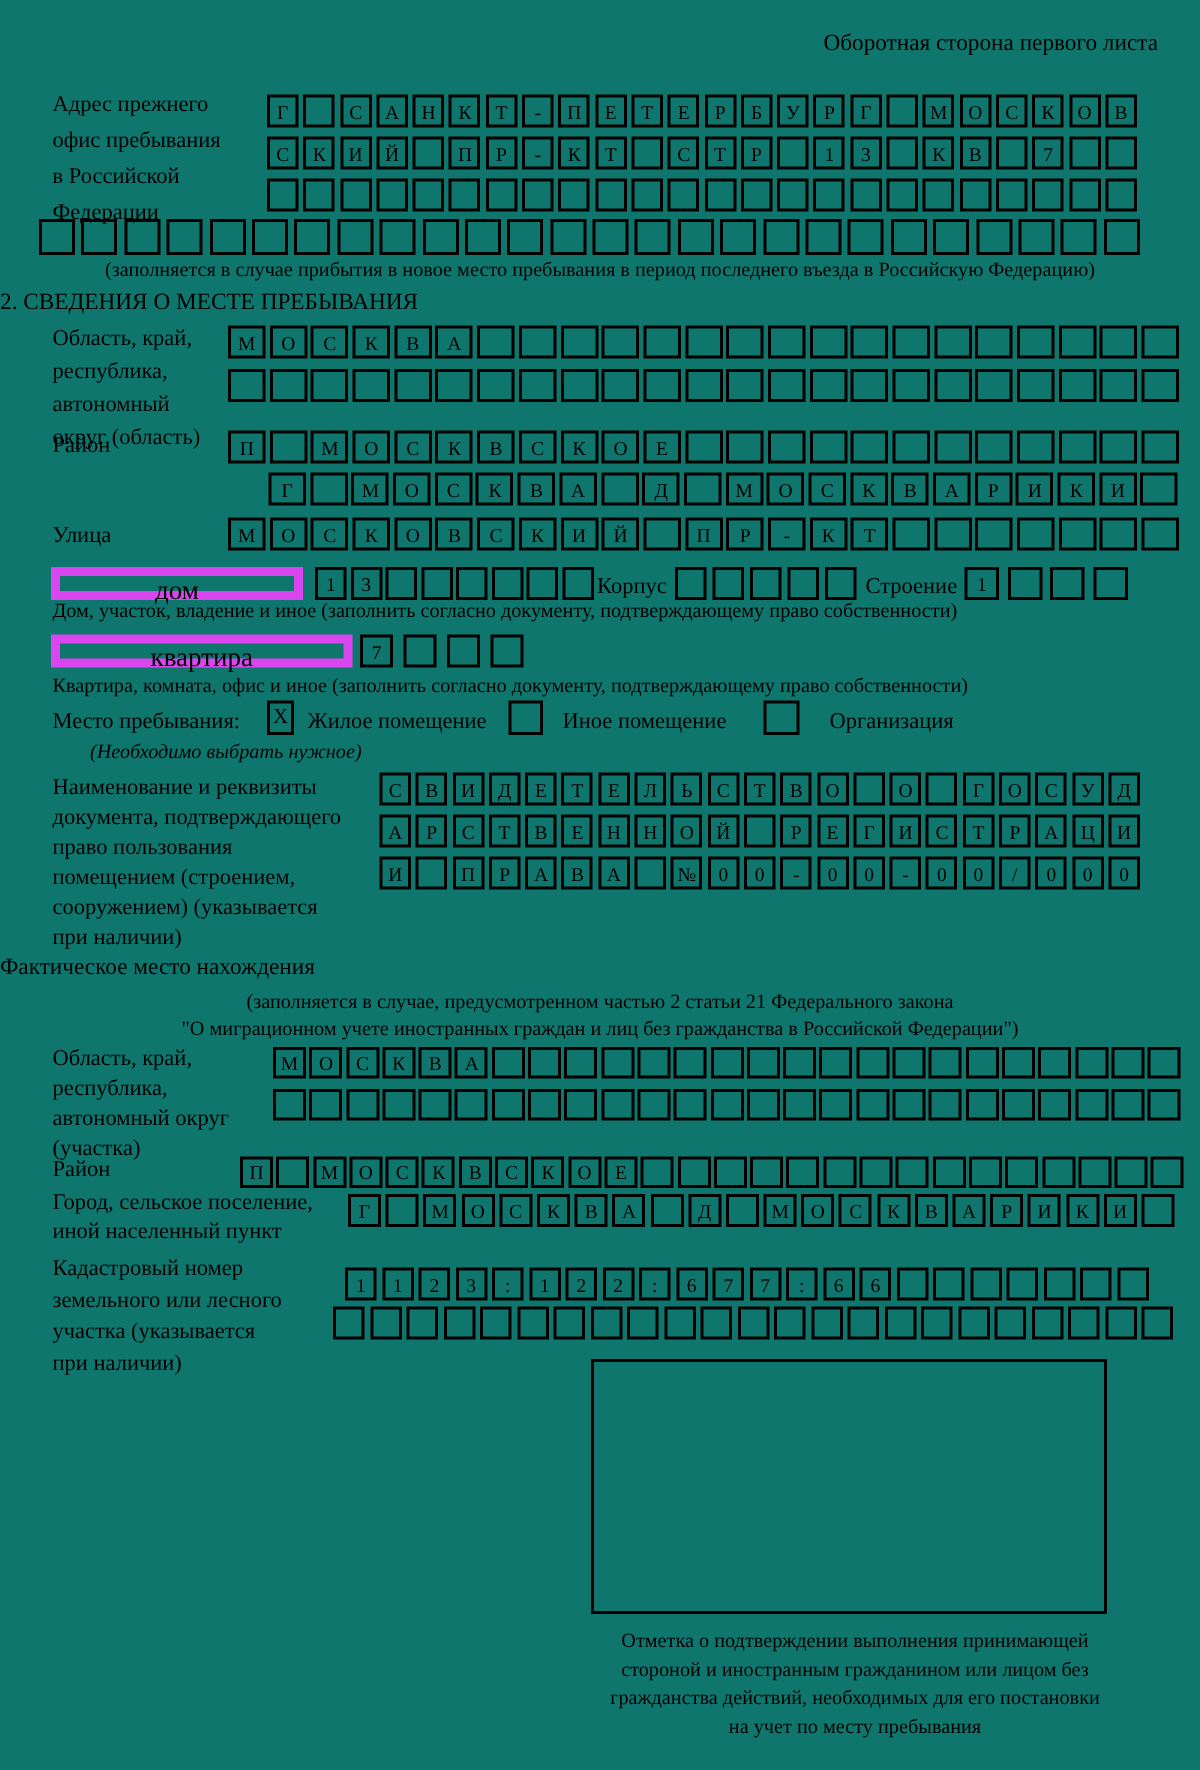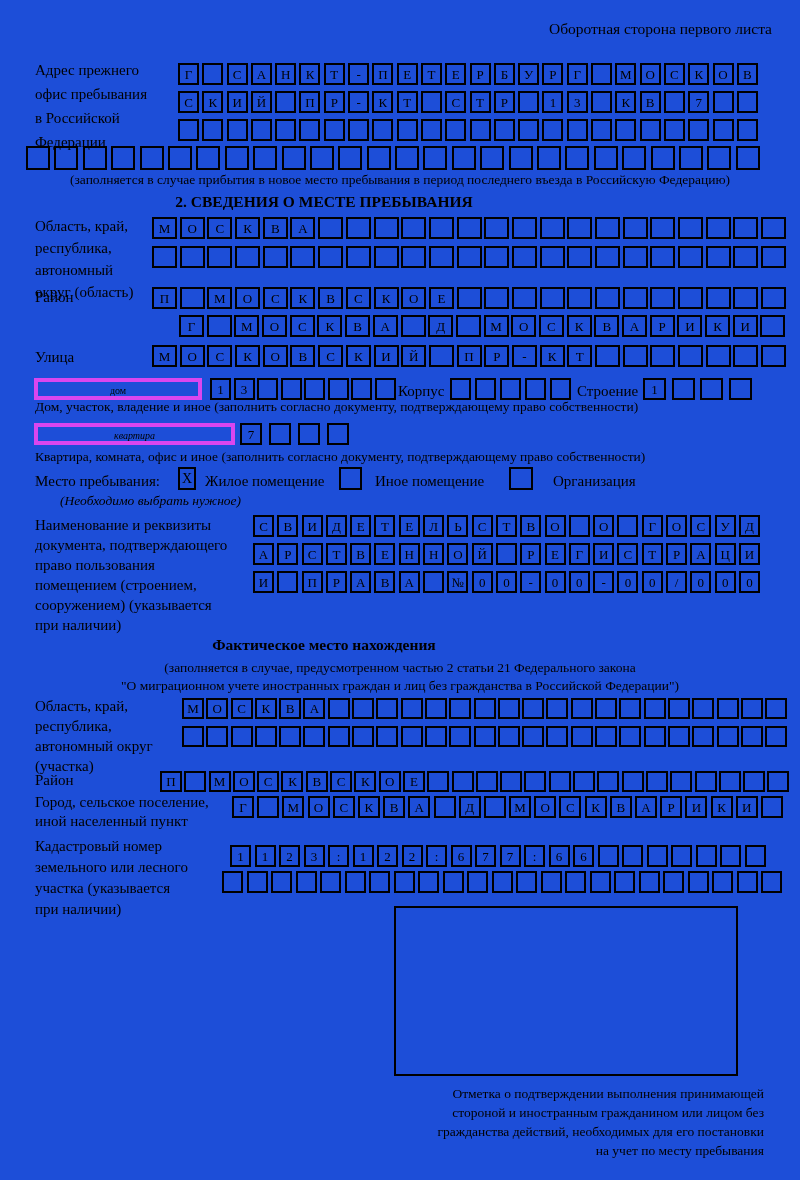--- a/index.html
+++ b/index.html
@@ -1,20 +1,20 @@
 <!DOCTYPE html>
 <html><head>
 <meta charset="utf-8">
 <style>
   html,body{margin:0;padding:0;background:#fff;}
-  .page{position:relative;width:800px;height:1180px;background:#1d4ed8;color:#000;
+  .page{position:relative;width:800px;height:1180px;background:#0f766e;color:#000;
         font-family:"Liberation Serif",serif;overflow:hidden;}
   .lbl{position:absolute;font-size:15px;line-height:22px;}
   .caption{position:absolute;font-size:13.5px;}
-  .sec-title{position:absolute;left:0;width:648px;text-align:center;font-weight:bold;font-size:15.5px;}
+  .sec-title{position:absolute;left:0;width:648px;font-weight:normal;font-size:15.5px;}
   .hdr-note{position:absolute;top:20px;right:28px;font-size:15.5px;}
 
   .cellrow{--w:25px;--g:2.7px;--h:22px;position:absolute;display:flex;gap:var(--g);}
   .cell{flex:0 0 auto;width:var(--w);height:var(--h);border:2px solid #000;box-sizing:border-box;
         display:flex;align-items:center;justify-content:center;font-size:13px;line-height:1;}
 
   .r-prev1{left:178px;top:63px;--w:21px;--g:3.3px}
   .r-prev2{left:178px;top:91px;--w:21px;--g:3.3px}
   .r-prev3{left:178px;top:119px;--w:21px;--g:3.3px}
   .r-prev4{left:26px;top:146px;--w:24px;--g:4.4px;--h:24px}
@@ -24,30 +24,30 @@
   .lbl-s2-obl{left:35px;top:215px;}
   .r-s2-obl1{left:152px;top:217px}
   .r-s2-obl2{left:152px;top:246px}
   .l-s2-raion{left:35px;top:286px}
   .r-s2-raion{left:152px;top:287px}
   .lbl-s2-gorod{left:35px;top:310px;line-height:19px}
   .r-s2-gorod{left:179px;top:315px}
   .l-s2-ulitsa{left:35px;top:346px}
   .r-s2-ulitsa{left:152px;top:345px}
 
-  .formbox{position:absolute;border:4px solid #d946ef;box-sizing:border-box;text-align:center;
-           font-size:10px;height:22px;line-height:18px;}
+  .formbox{position:absolute;border:6px solid #d946ef;box-sizing:border-box;text-align:center;
+           font-size:18px;height:22px;line-height:18px;}
   .box-dom{left:34px;top:378px;width:168px;}
   .r-dom{left:210px;top:378px;--w:21px;--g:2.5px}
   .l-korpus{left:398px;top:380px}
   .r-korpus{left:450px;top:378px;--w:21px;--g:4px}
   .l-stroenie{left:577px;top:380px}
   .r-stroenie{left:643px;top:378px;--w:23px;--g:5.5px}
   .cap-dom{left:35px;top:399px;}
-  .box-kvartira{left:34px;top:423px;width:201px;font-style:italic;}
+  .box-kvartira{left:34px;top:423px;width:201px;}
   .r-kvartira{left:240px;top:423px;--w:22px;--g:7px}
   .cap-kv{left:35px;top:449px;}
 
   .l-mesto{left:35px;top:470px}
   .cbox{position:absolute;top:467px;width:18px;height:23px;border:2px solid #000;box-sizing:border-box;
         text-align:center;font-size:14px;line-height:20px;}
   .b-m1{left:178px;}
   .b-m2{left:339px;width:23px;}
   .b-m3{left:509px;width:24px;}
   .l-opt1{left:205px;top:470px}
@@ -67,21 +67,21 @@
   .r-f-obl2{left:182px;top:726px;--w:22px;--g:2.3px;--h:21px}
   .l-f-raion{left:35px;top:769px}
   .r-f-raion{left:160px;top:771px;--w:22px;--g:2.3px;--h:21px}
   .lbl-f-gorod{left:35px;top:793px;line-height:19px}
   .r-f-gorod{left:232px;top:796px;--w:22px;--g:3.2px}
   .lbl-f-kad{left:35px;top:836px;line-height:21px}
   .r-f-kad1{left:230px;top:845px;--w:21px;--g:3.5px}
   .r-f-kad2{left:222px;top:871px;--w:21px;--g:3.5px}
 
   .stamp-box{position:absolute;left:394px;top:906px;width:344px;height:170px;border:2px solid #000;box-sizing:border-box;}
-  .stamp-cap{position:absolute;left:376px;top:1084px;width:388px;text-align:right;font-size:13.5px;line-height:19px;}
+  .stamp-cap{position:absolute;left:376px;top:1084px;width:388px;text-align:center;font-size:13.5px;line-height:19px;}
 </style>
 </head>
 <body>
 
 <div class="page">
 
   <div class="hdr-note">Оборотная сторона первого листа</div>
 
   <div class="lbl" style="left:35px;top:58px;line-height:24px">
     <div>Адрес прежнего</div>

